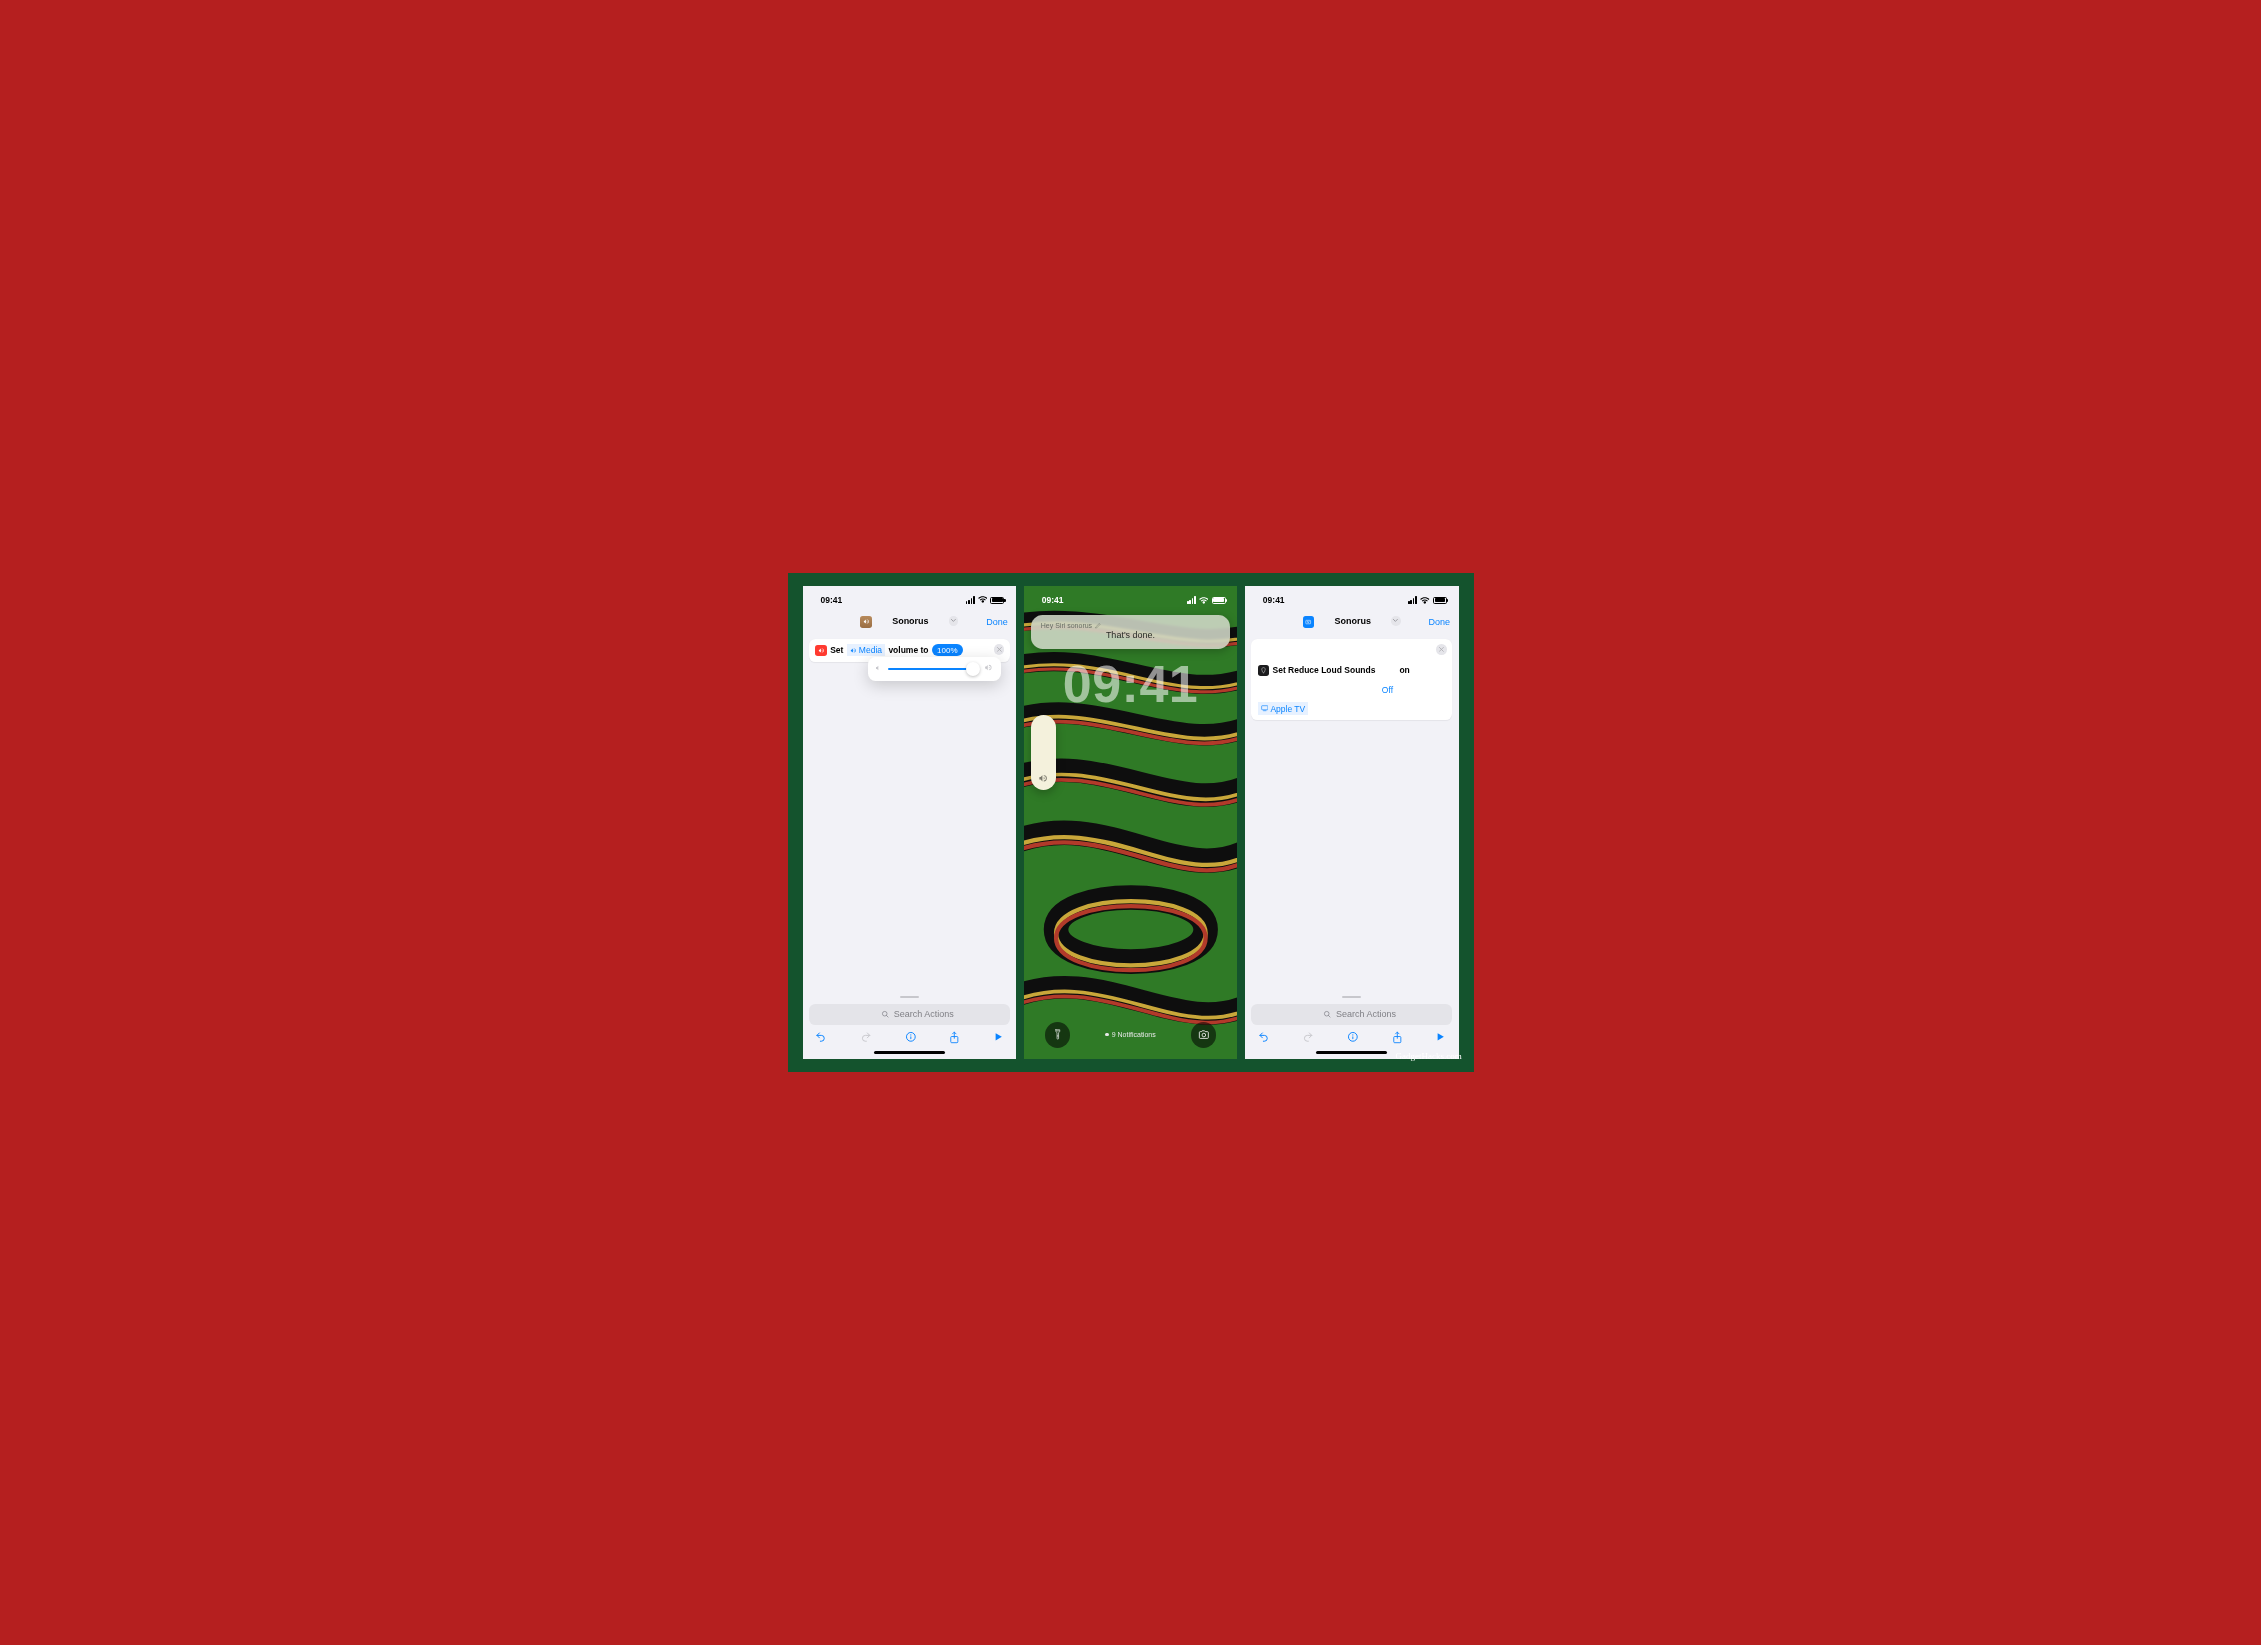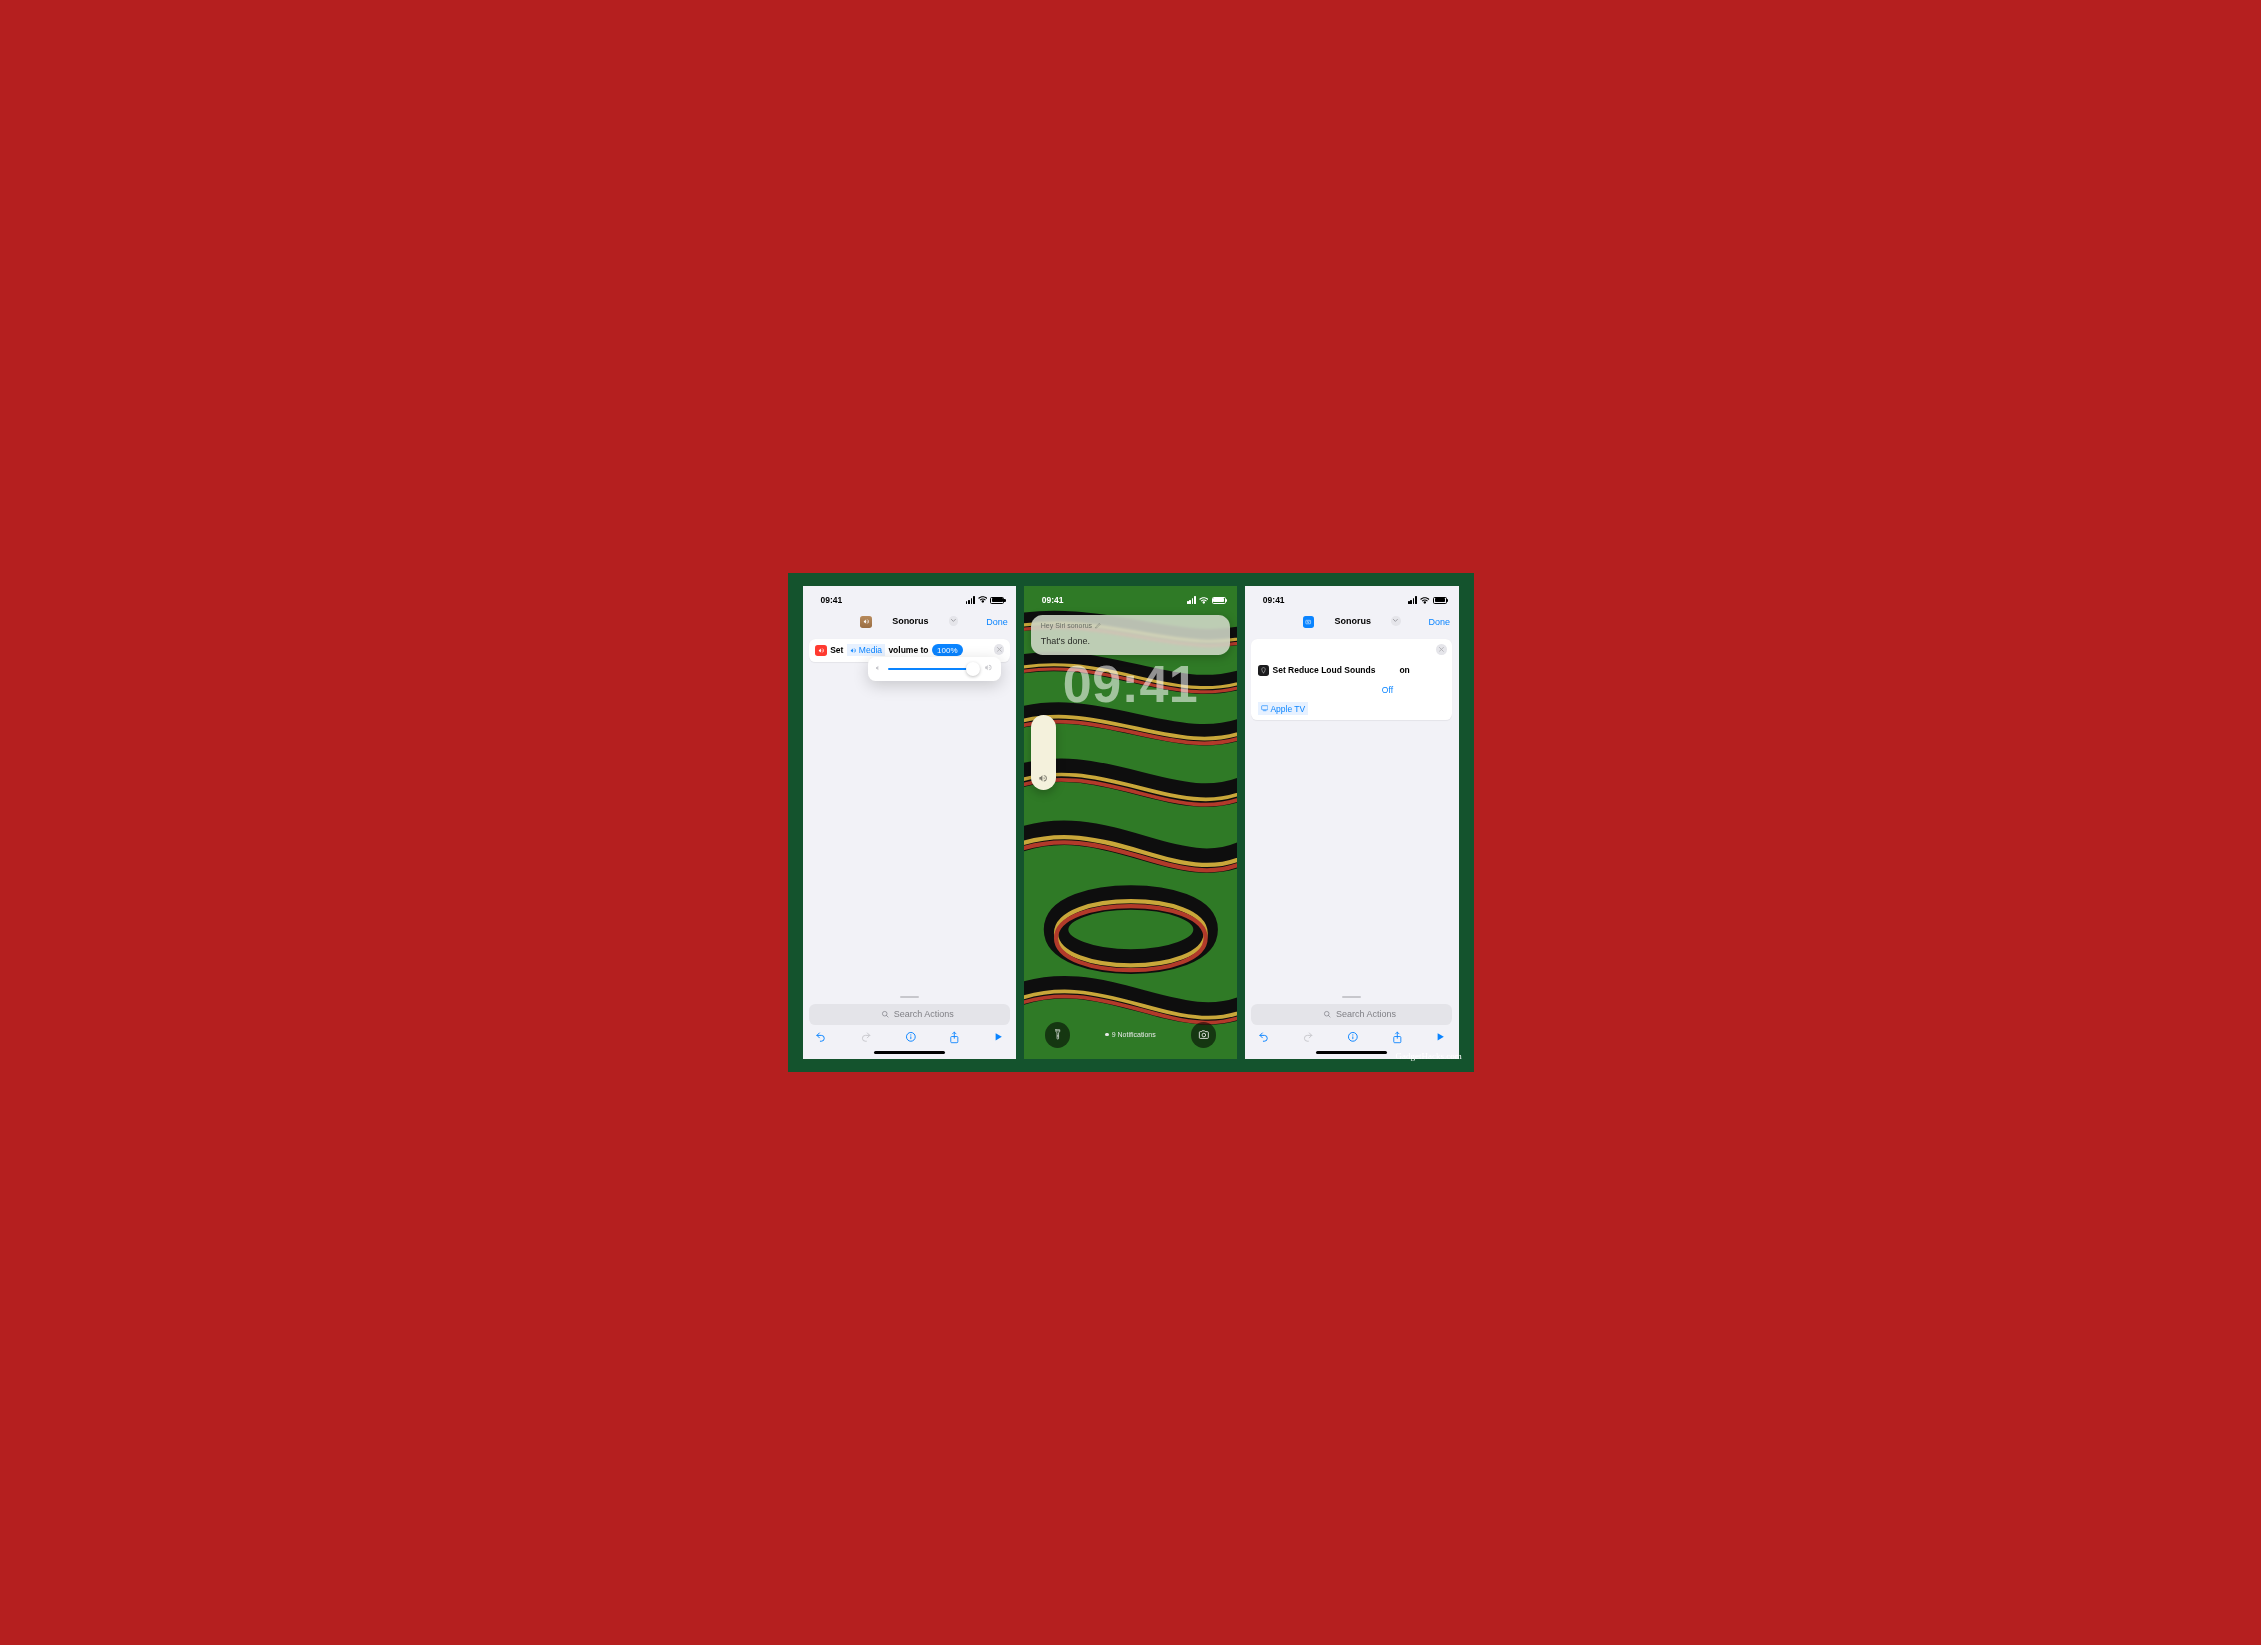--- a/index.html
+++ b/index.html
@@ -54,21 +54,21 @@
 .search { background:#e4e4e9; border-radius:6.4px; height:21px; display:flex; align-items:center; justify-content:center; gap:4.3px; color:#808086; font-size:9px;padding-left:16px; }
 .toolbar { display:flex; justify-content:space-between; padding:6.4px 6.4px 1.1px 6.4px; color:#0a84ff; font-size:10.6px; }
 .toolbar .dim{ color:#c7c7cc; }
 .home-ind { width:71px; height:2.7px; background:#000; border-radius:1.6px; margin:4.3px auto 1.1px auto; }
 
 .lock-bg { position:absolute; inset:0; overflow:hidden; }
 .lock-bg svg { width:100%; height:100%; }
 .lock-content { position:relative; z-index:2; height:100%; }
 .siri-card { margin:4.3px 7.5px 0 7.5px; background:rgba(210,216,200,0.88); backdrop-filter:blur(1.1px); border-radius:11.7px; padding:7.5px 9.6px 8.5px 9.6px; box-shadow:0 2.1px 9.6px rgba(0,0,0,0.25); }
 .siri-card .line1{ color:#6a6f66; font-size:7px; display:flex; align-items:center; gap:2.7px;}
-.siri-card .line2{ color:#2a2d28; font-size:9px; margin-top:7px; }
+.siri-card .line2{ color:#2a2d28; font-size:9px; margin-top:1px;text-align:center; }
 .big-time { position:absolute; top:68px; left:0; right:0; text-align:center; font-size:52px; font-weight:600; letter-spacing:0.5px; color:rgba(255,255,255,0.55); }
 .vol-pill { position:absolute; left:7.5px; top:129px; width:24.5px; height:75px; border-radius:12.8px; background:#f4f1dc; display:flex; align-items:flex-end; justify-content:center; padding-bottom:6.4px; color:#7a786c; box-shadow:0 3.2px 9.6px rgba(0,0,0,0.25);}
 .lock-btns { position:absolute; bottom:11.7px; left:0; right:0; display:flex; justify-content:space-between; align-items:center; padding:0 21px; }
 .circle-btn { width:25.6px; height:25.6px; border-radius:12.8px; background:rgba(0,0,0,0.55); color:#fff; display:flex; align-items:center; justify-content:center; font-size:10.6px; }
 .notif { color:#e8e8e8; font-size:7px; display:flex; align-items:center; gap:3.2px; }
 .notif .dot{width:3.2px;height:3.2px;border-radius:1.6px;background:#e8e8e8;}
 
 .attribution { position:absolute; right:11.7px; bottom:11px; color:#fff; font-size:9px; font-family: Georgia, 'Times New Roman', serif; }
 </style>
 </head>

